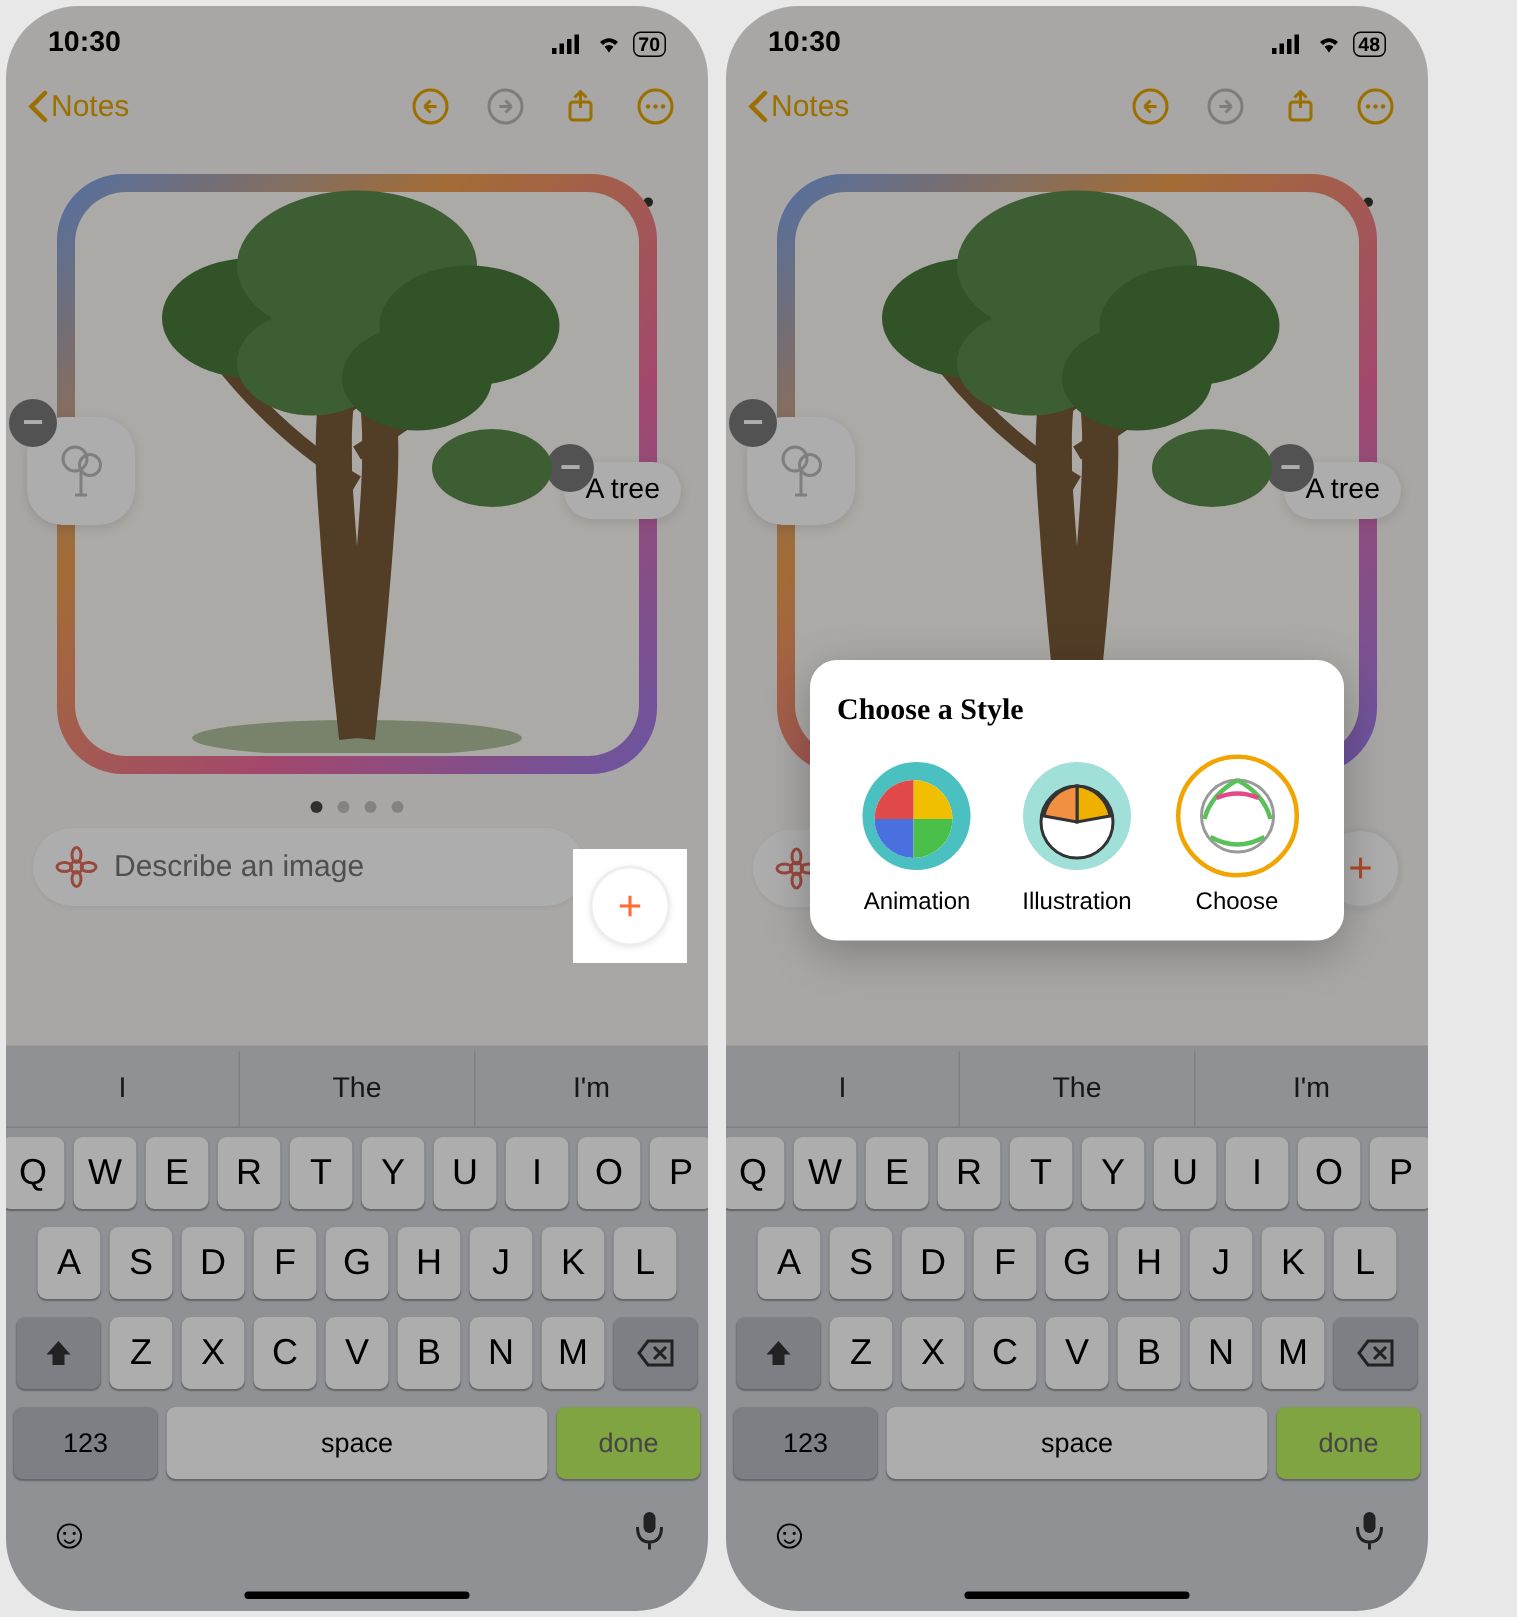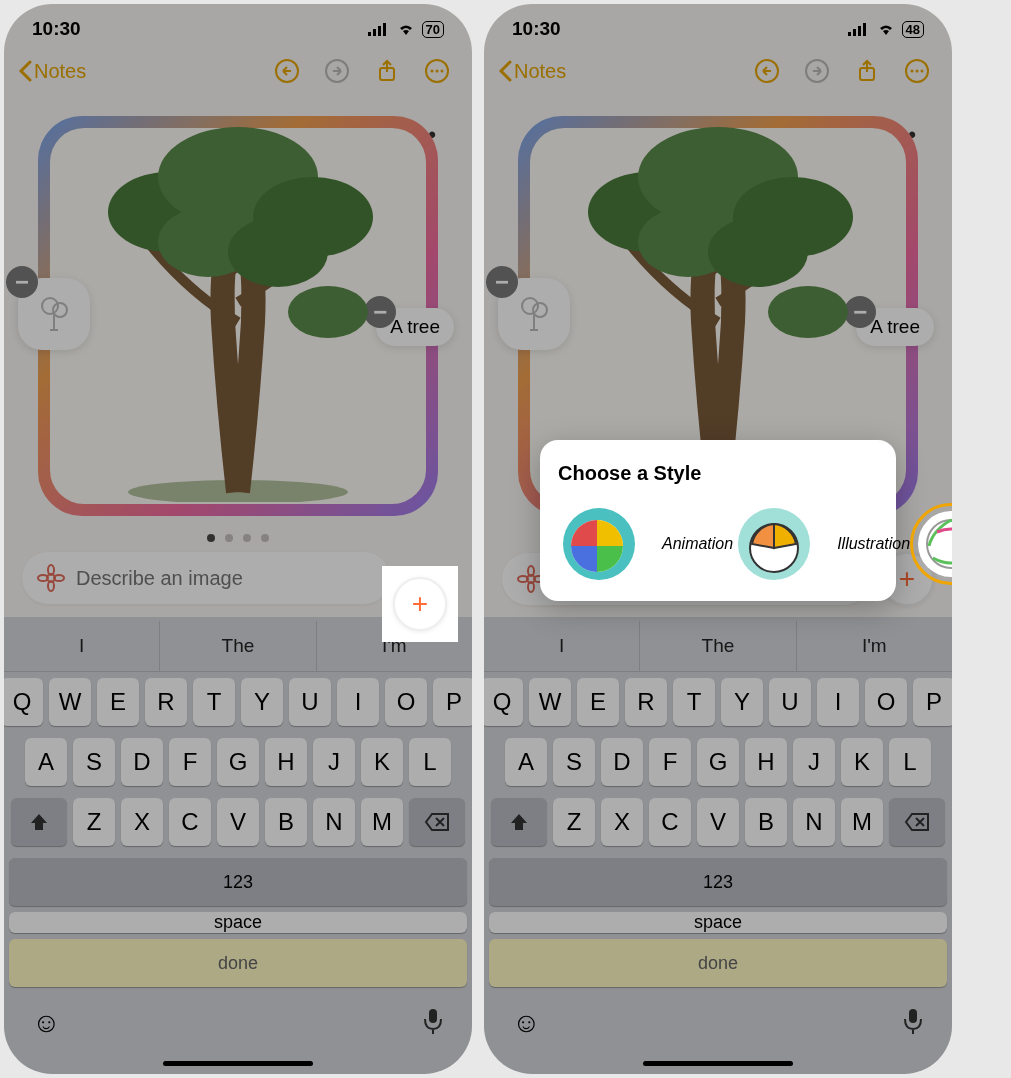--- a/index.html
+++ b/index.html
@@ -29,32 +29,32 @@
 .input-pill{flex:1;height:52px;background:#fff;border-radius:26px;display:flex;align-items:center;padding:0 14px;gap:10px;box-shadow:0 1px 3px rgba(0,0,0,0.06);}
 .input-pill input{border:none;outline:none;font-size:20px;color:#6d28d9;background:transparent;flex:1;}
 .flower-icon{width:30px;height:30px;}
 .plus-btn{width:54px;height:54px;border-radius:50%;background:#fff;border:2px solid #eee;display:flex;align-items:center;justify-content:center;font-size:28px;color:#ff6b35;box-shadow:0 1px 4px rgba(0,0,0,0.08);}
 .plus-highlight{position:absolute;width:76px;height:76px;background:#fff;right:14px;top:562px;z-index:20;display:flex;align-items:center;justify-content:center;}
 .keyboard{position:absolute;bottom:0;left:0;right:0;background:#d4d6db;padding-top:4px;}
 .sugg{display:flex;border-bottom:1px solid #bbb;}
 .sugg div{flex:1;text-align:center;padding:14px 0;font-size:19px;color:#222;border-right:1px solid #bbb;}
 .sugg div:last-child{border-right:none;}
 .krow{display:flex;justify-content:center;gap:6px;padding:6px 5px;}
-.srow{display:flex;justify-content:center;gap:6px;padding:6px 5px;flex-direction:column;}
+.srow{display:flex;justify-content:center;gap:6px;padding:6px 5px;}
 .key{background:#fff;border-radius:6px;min-width:42px;height:48px;display:flex;align-items:center;justify-content:center;font-size:24px;box-shadow:0 1px 1px rgba(0,0,0,0.3);}
 .key.fn{background:#b8bcc4;min-width:56px;}
 .key.space{flex:1;min-width:200px;font-size:18px;}
-.key.done{background:#fef9c3;min-width:96px;font-size:18px;color:#666;}
+.key.done{background:#bef264;min-width:96px;font-size:18px;color:#666;}
 .key.num{min-width:96px;font-size:18px;background:#b8bcc4;}
 .kb-bottom{display:flex;justify-content:space-between;align-items:center;padding:14px 28px 18px;}
 .home-ind{width:150px;height:5px;background:#000;border-radius:3px;margin:4px auto 8px;}
 .popup{position:absolute;z-index:30;left:50%;transform:translateX(-50%);top:436px;width:356px;background:#fff;border-radius:18px;padding:22px 18px 16px;box-shadow:0 8px 30px rgba(0,0,0,0.25);}
-.popup h3{font-size:20px;font-weight:700;margin-bottom:18px;}
+.popup h3{font-size:20px;font-weight:700;margin-bottom:18px;font-family:Liberation Serif, serif;}
 .styles{display:flex;justify-content:space-around;}
-.style-opt{display:flex;flex-direction:row;align-items:center;gap:22px;font-style:italic;}
+.style-opt{display:flex;flex-direction:column;align-items:center;gap:8px;}
 .style-circle{width:82px;height:82px;border-radius:50%;display:flex;align-items:center;justify-content:center;}
 .style-circle.sel{border:3px solid #f0a500;}
 .style-opt span{font-size:16px;}
 .ball{width:76px;height:76px;border-radius:50%;}
 </style>
 </head>
 <body>
 
 <div class="phone">
   <div class="dim"></div>

